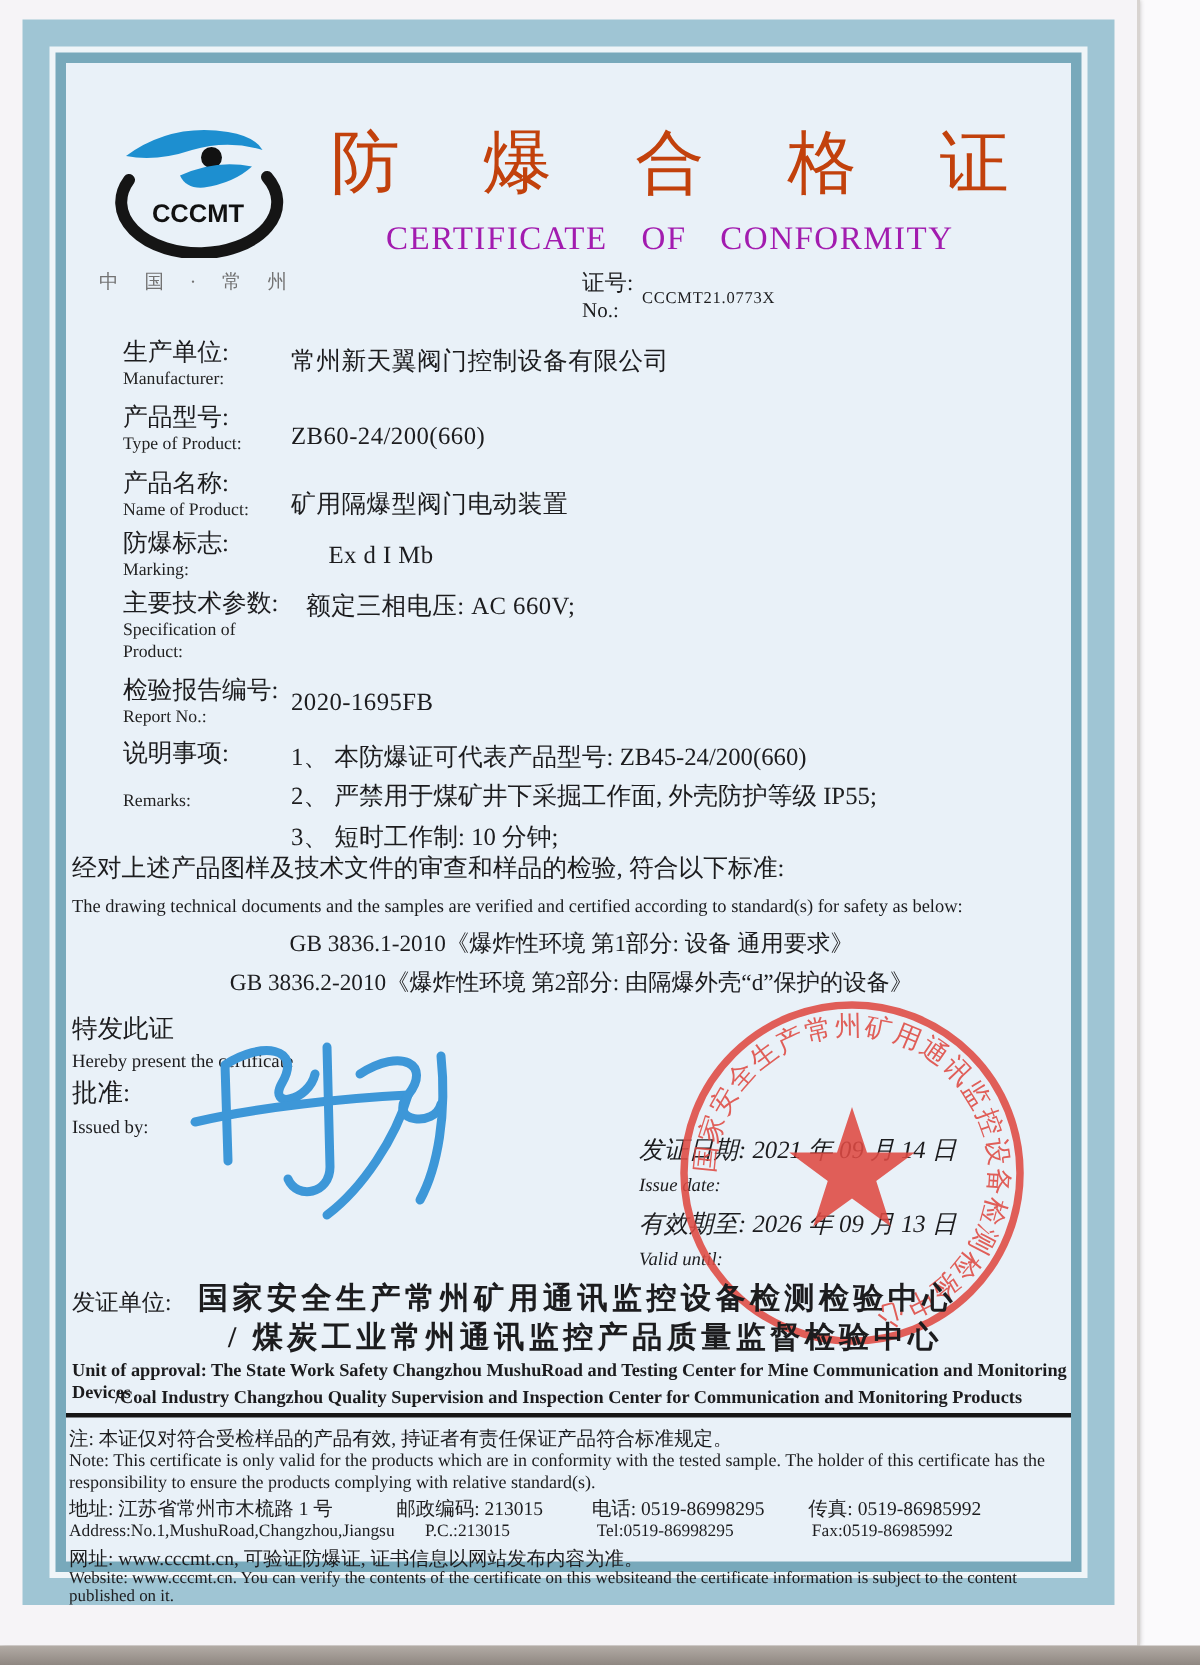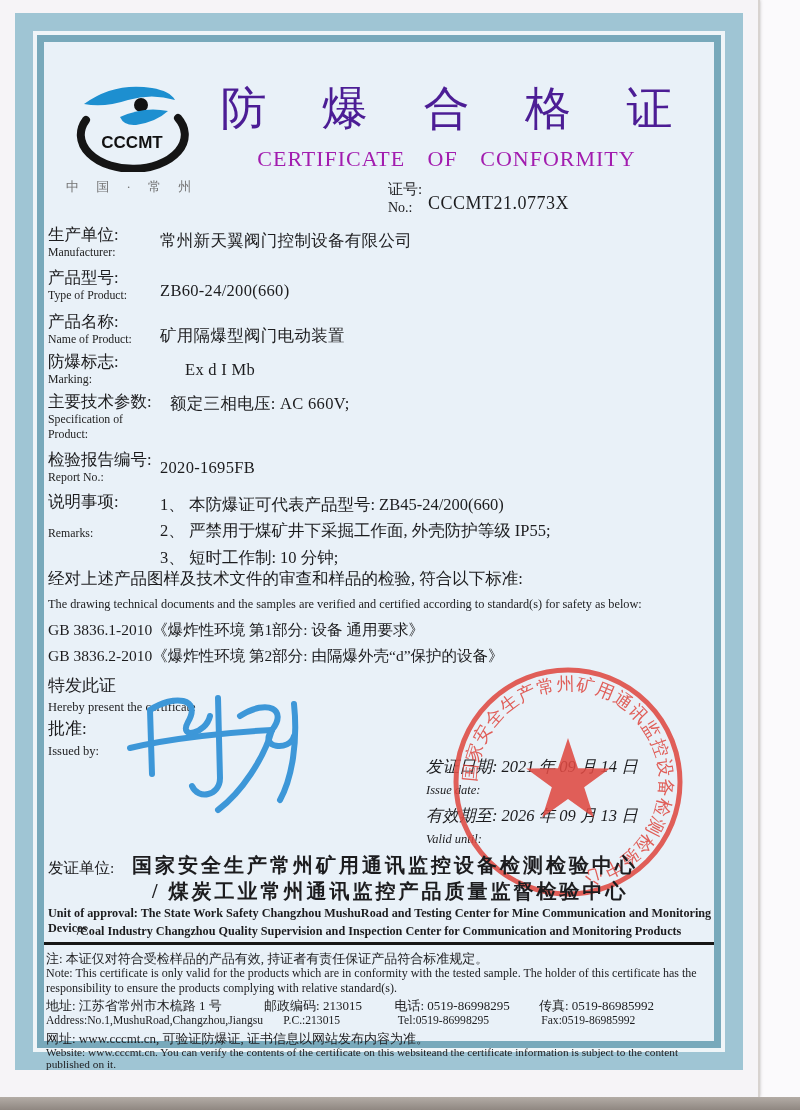--- a/index.html
+++ b/index.html
@@ -40,41 +40,41 @@
     position:absolute;left:7px;top:7px;right:7px;bottom:7px;
     background:#e9f1f8;
   }
   .abs{position:absolute;}
 
   
   .logo-region{font-size:13px;letter-spacing:7px;color:#737373;margin-top:2px;padding-left:10px;}
 
   
   .title-cn{left:150px;top:36px;width:505px;text-align:center;
-    font-size:46px;letter-spacing:22px;text-indent:22px;color:#4c1d95;}
+    font-size:46px;letter-spacing:22px;text-indent:22px;color:#c2410c;}
   .title-en{left:150px;top:104px;width:505px;text-align:center;
     font-size:22px;letter-spacing:1px;word-spacing:16px;color:#a21caf;}
   .certno-labels{left:344px;top:138px;line-height:1.25;}
   .certno-cn{font-size:15px;}
   .certno-en{font-size:14px;}
-  .certno-value{left:384px;top:151px;font-size:18px;letter-spacing:.5px;}
+  .certno-value{left:384px;top:151px;font-size:11px;letter-spacing:.5px;}
 
   
   .row{left:4px;right:0;display:flex;}
-  .lbl{width:112px;flex:none;}
+  .lbl{width:112px;flex:none;margin-left:34px;}
   .lbl-cn{font-size:16.5px;line-height:1.2;}
   .lbl-en{font-size:11.8px;line-height:1.3;color:#222;}
   .val{font-size:16.5px;padding-top:5px;letter-spacing:.3px;}
   .val-lines div{font-size:16.5px;line-height:1.6;}
 
   
   .std{left:4px;right:0;}
   .std-cn{font-size:16.5px;margin-bottom:7px;}
   .std-en{font-size:12.3px;margin-bottom:5px;}
-  .std-item{font-size:15.5px;line-height:1.65;}
+  .std-item{font-size:15.5px;line-height:1.65;text-align:center;}
 
   .present-cn{left:4px;top:632px;font-size:17px;}
   .present-en{left:4px;top:658px;font-size:12.5px;}
   .approve-cn{left:4px;top:675px;font-size:17px;}
   .approve-en{left:4px;top:702px;font-size:12.5px;}
 
   .dates{left:382px;top:714px;font-style:italic;}
   .date-cn{font-size:16.5px;margin-bottom:5px;}
   .date-en{font-size:12.5px;margin-bottom:7px;}
 

